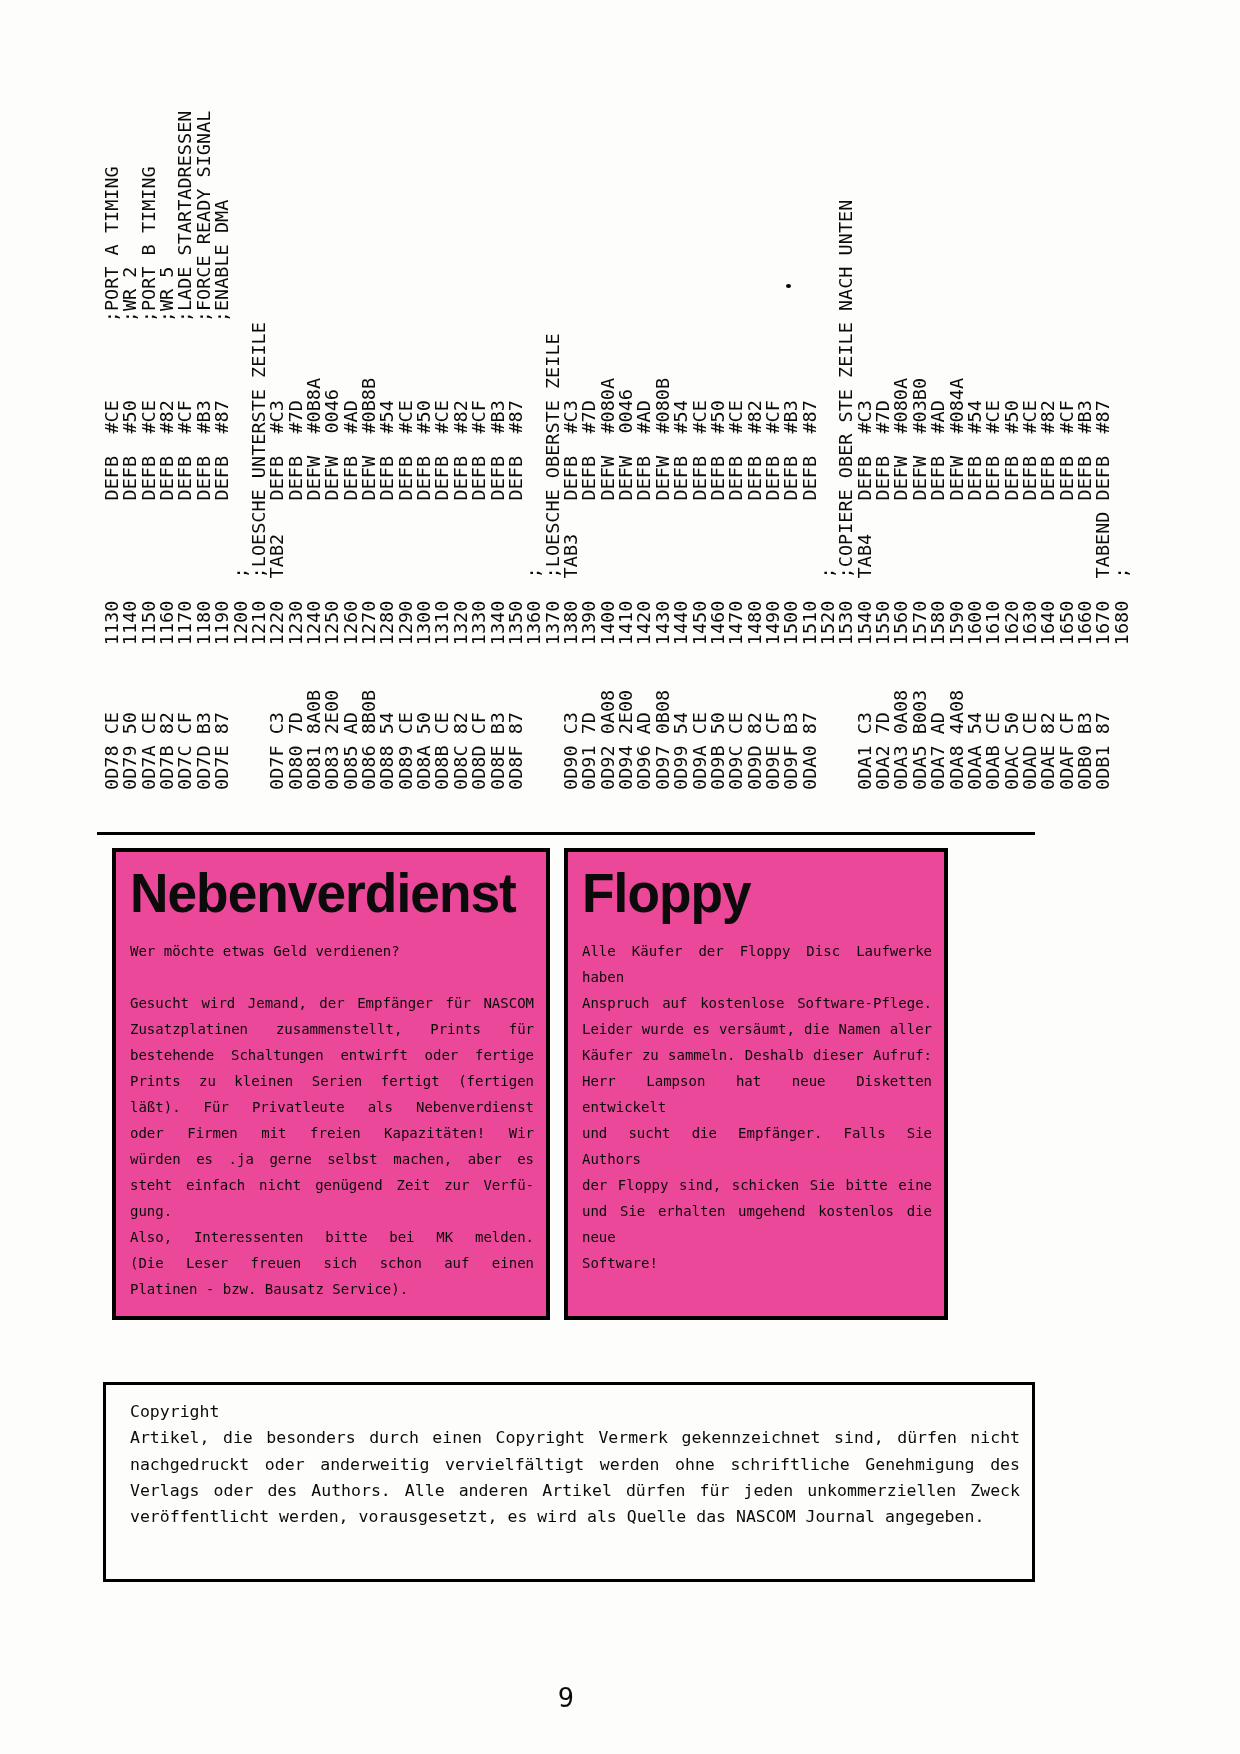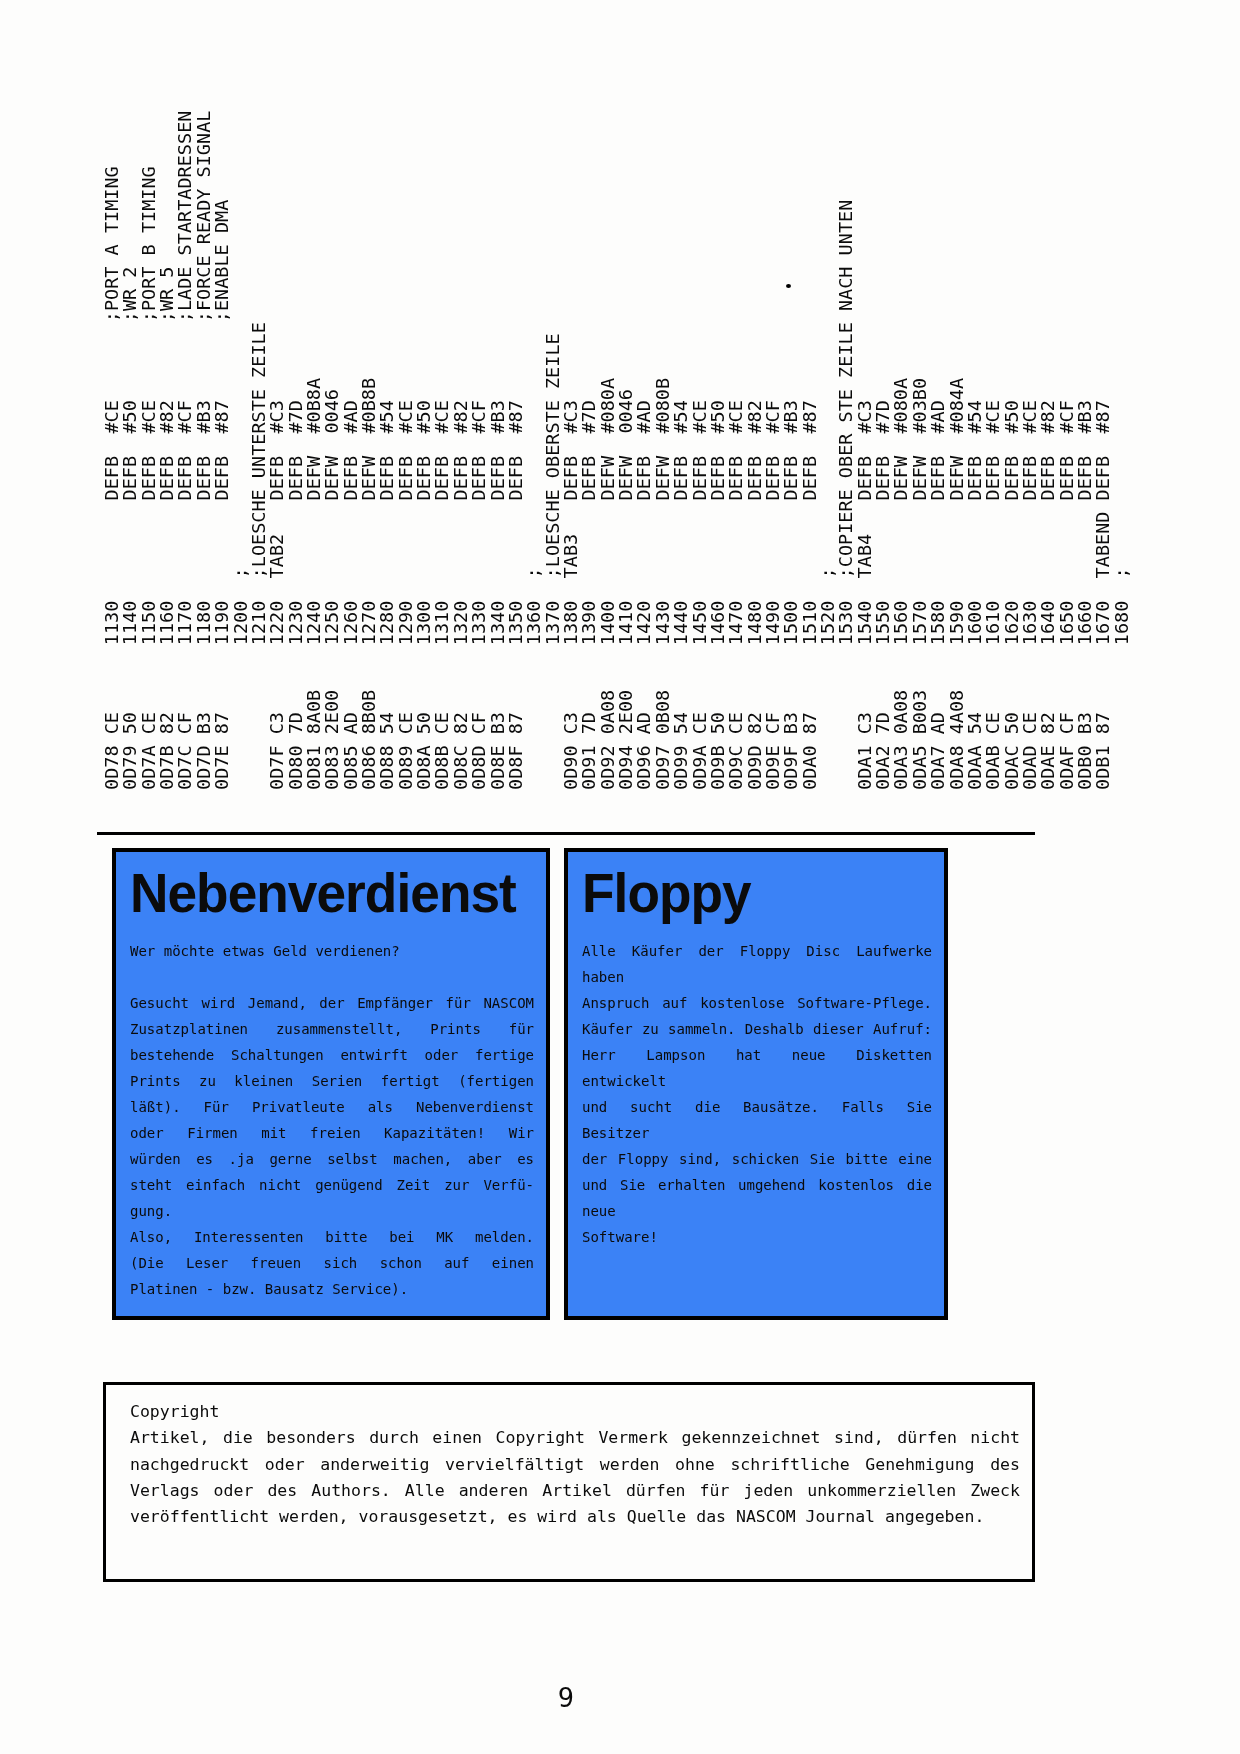--- a/index.html
+++ b/index.html
@@ -33,21 +33,21 @@
   }
   
   .top-rule{
     position:absolute; left:97px; top:832px;
     width:938px; height:3px; background:#000;
   }
   
   .article-box{
     position:absolute; top:848px; height:472px;
     border:4px solid #000; box-sizing:border-box;
-    background:#3b82f6;
+    background:#ec4899;
   }
   .box-left{left:112px; width:438px;}
   .box-right{left:564px; width:384px;}
   .article-title{
     margin:12px 0 0 14px;
     font-family:"Liberation Sans", sans-serif;
     font-weight:bold;
     font-size:56px;
     line-height:58px;
     letter-spacing:-1px;
@@ -110,23 +110,24 @@
         <div class="bl just">(Die Leser freuen sich schon auf einen</div>
         <div class="bl">Platinen - bzw. Bausatz Service).</div>
       </div>
   </div>
 
   <div class="article-box box-right">
     <div class="article-title">Floppy</div>
     <div class="article-body">
         <div class="bl just">Alle Käufer der Floppy Disc Laufwerke haben</div>
         <div class="bl just">Anspruch auf kostenlose Software-Pflege.</div>
+        <div class="bl just">Leider wurde es versäumt, die Namen aller</div>
         <div class="bl just">Käufer zu sammeln. Deshalb dieser Aufruf:</div>
         <div class="bl just">Herr Lampson hat neue Disketten entwickelt</div>
-        <div class="bl just">und sucht die Bausätze. Falls Sie Besitzer</div>
+        <div class="bl just">und sucht die Empfänger. Falls Sie Authors</div>
         <div class="bl just">der Floppy sind, schicken Sie bitte eine</div>
         <div class="bl just">und Sie erhalten umgehend kostenlos die neue</div>
         <div class="bl">Software!</div>
       </div>
   </div>
 
   <div class="copyright-box">
     <div class="bl">Copyright</div>
     <div>
         <div class="bl just">Artikel, die besonders durch einen Copyright Vermerk gekennzeichnet sind, dürfen nicht</div>

